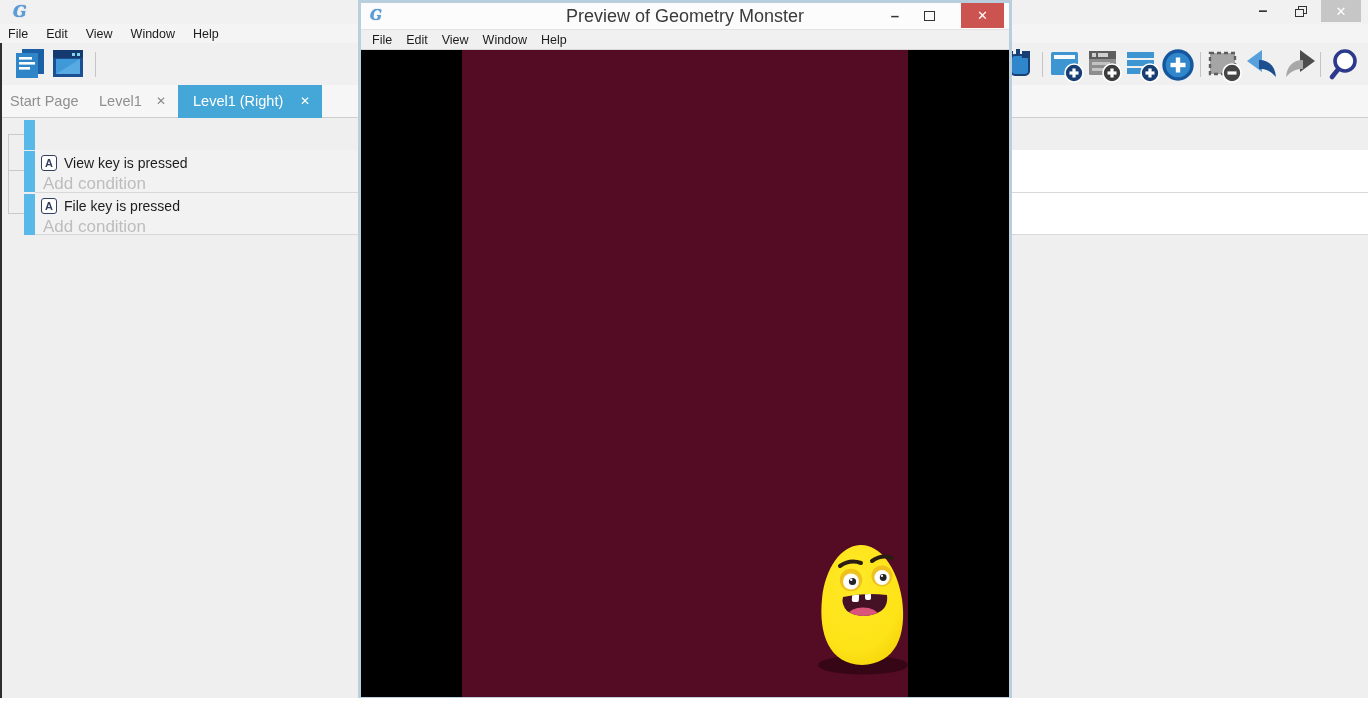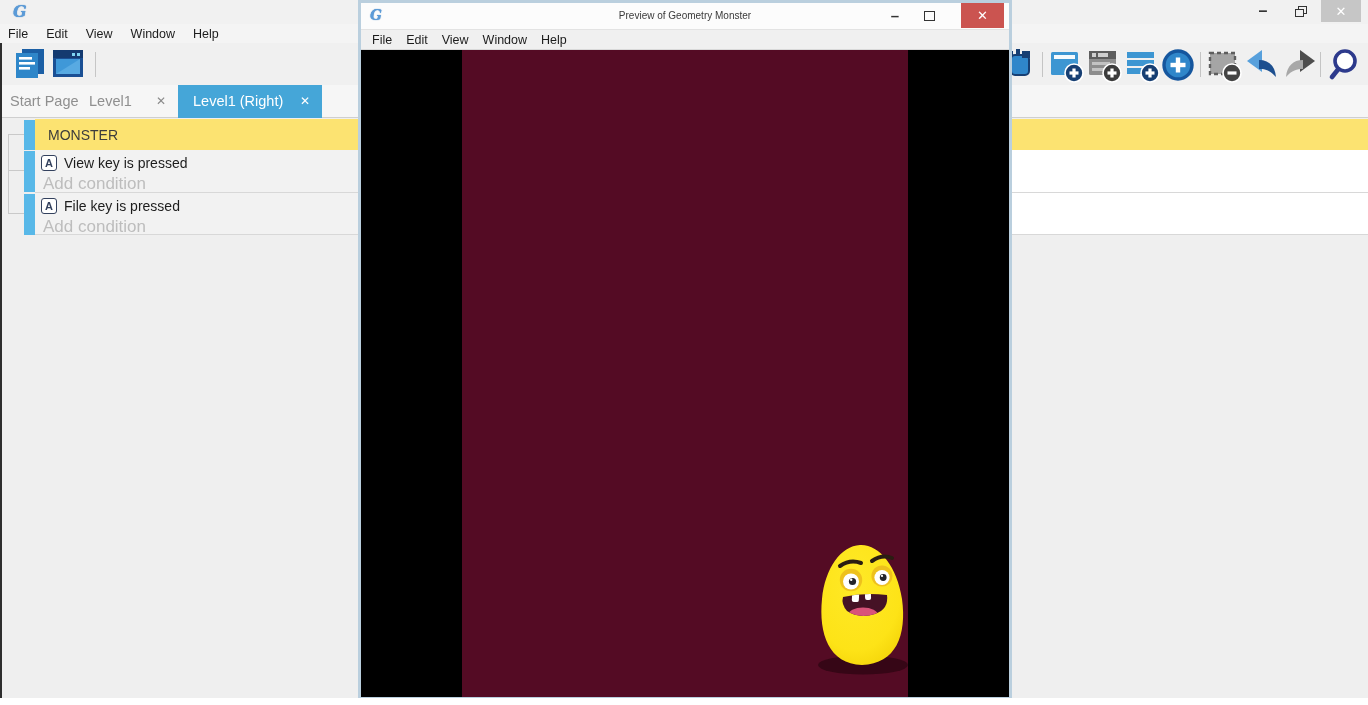--- a/index.html
+++ b/index.html
@@ -59,21 +59,21 @@
   .rsep { position:absolute; top:52px; width:1px; height:25px; background:#c4c4c4; }
 
   
   .preview { position:absolute; left:358px; top:0; width:654px; height:700px;
              border:3px solid #bacfde; background:#fff; z-index:40; display:flex; flex-direction:column; }
   .p-titlebar { position:relative; height:26px; background:#fcfcfc; flex:none; }
   .p-logo { position:absolute; left:9px; top:3px; width:18px; height:18px;
             font-family:"DejaVu Serif", serif; font-style:italic; font-weight:bold;
             font-size:14px; color:#5b9bd8; text-shadow:0 0 1px #3a7dbb; line-height:18px; }
   .p-title { position:absolute; left:0; right:0; top:0; height:26px; line-height:26px;
-             text-align:center; font-size:10px; color:#3a3a3a; }
+             text-align:center; font-size:18px; color:#3a3a3a; }
   .p-btn { position:absolute; top:0; height:25px; display:flex; align-items:center; justify-content:center; }
   .p-min { right:100px; width:28px; font-size:15px; font-weight:bold; color:#333; }
   .p-max { right:66px; width:28px; }
   .p-max .box { width:11px; height:10px; border:1.6px solid #333; }
   .p-close { right:5px; width:43px; background:#cb5450; color:#fff; font-size:13px; }
   .p-menubar { height:21px; background:#f0f0f0; border-top:1px solid #e3e3e3; border-bottom:1px solid #d9d9d9;
                display:flex; align-items:center; gap:14px; padding-left:11px; font-size:12.5px; color:#1c1c1c; flex:none; }
   .p-game { position:relative; flex:1; background:#000; overflow:hidden; }
   .p-stage { position:absolute; left:101px; top:0; width:446px; height:100%; background:#540b24; }
   .monster { position:absolute; left:451px; top:491px; width:100px; height:138px; }
@@ -201,41 +201,38 @@
   <div class="rsep" style="left:1320px;"></div>
   <div class="ricon" style="left:1327px;">
     <svg viewBox="0 0 36 36" width="36" height="36">
       <circle cx="18" cy="14" r="10" fill="#fff" stroke="#2d3a8c" stroke-width="3.6"></circle>
       <line x1="11" y1="22.5" x2="5" y2="30" stroke="#2d3a8c" stroke-width="4.6" stroke-linecap="round"></line>
     </svg>
   </div>
 
   <div class="tabstrip">
     <span class="tab-inactive" style="left:10px;">Start Page</span>
-    <span class="tab-inactive" style="left:89px;">Level1</span>
+    <span class="tab-inactive" style="left:99px;">Level1</span>
     <span class="tab-x" style="left:156px;">✕</span>
     <div class="tab-active">
       <span class="lbl">Level1 (Right)</span>
       <span class="x">✕</span>
     </div>
   </div>
 
   <div class="left-edge"></div>
   <div class="tree-v"></div>
   <div class="tree-h" style="top:134px;"></div>
   <div class="tree-h" style="top:170px;"></div>
   <div class="tree-h" style="top:213px;"></div>
 
   <div class="evt-bar" style="top:120px; height:30px;"></div>
   <div class="evt-bar" style="top:151px; height:41px;"></div>
   <div class="evt-bar" style="top:194px; height:41px;"></div>
 
-  <div class="group-row">
-    <span>MONSTER</span>
-  </div>
 
   <div class="event-row" style="top:150px; height:43px;">
     <div class="cond-line">
       <span class="key-icon">A</span>
       <span>View key is pressed</span>
     </div>
     <div class="add-cond">Add condition</div>
   </div>
 
   <div class="event-row" style="top:193px; height:42px;">

